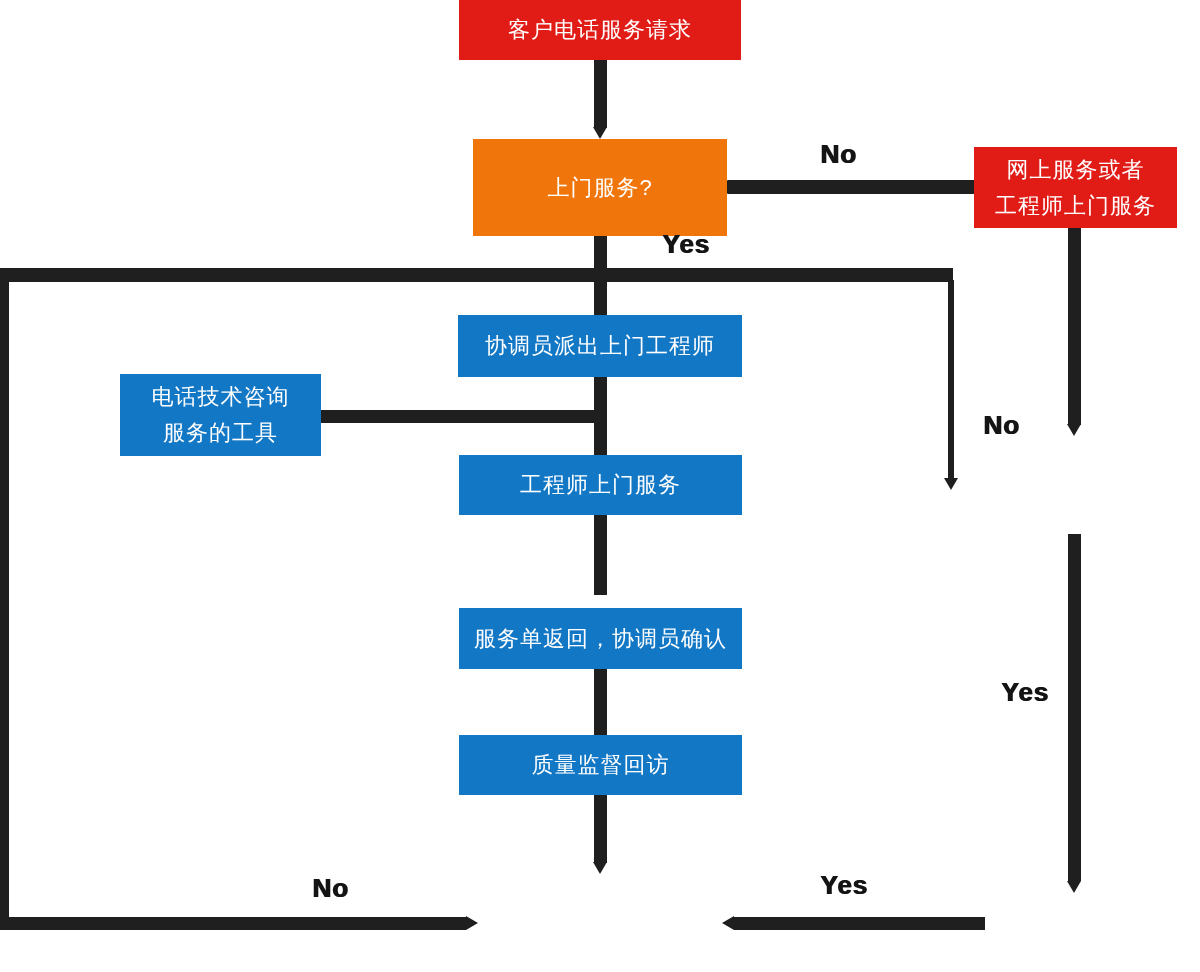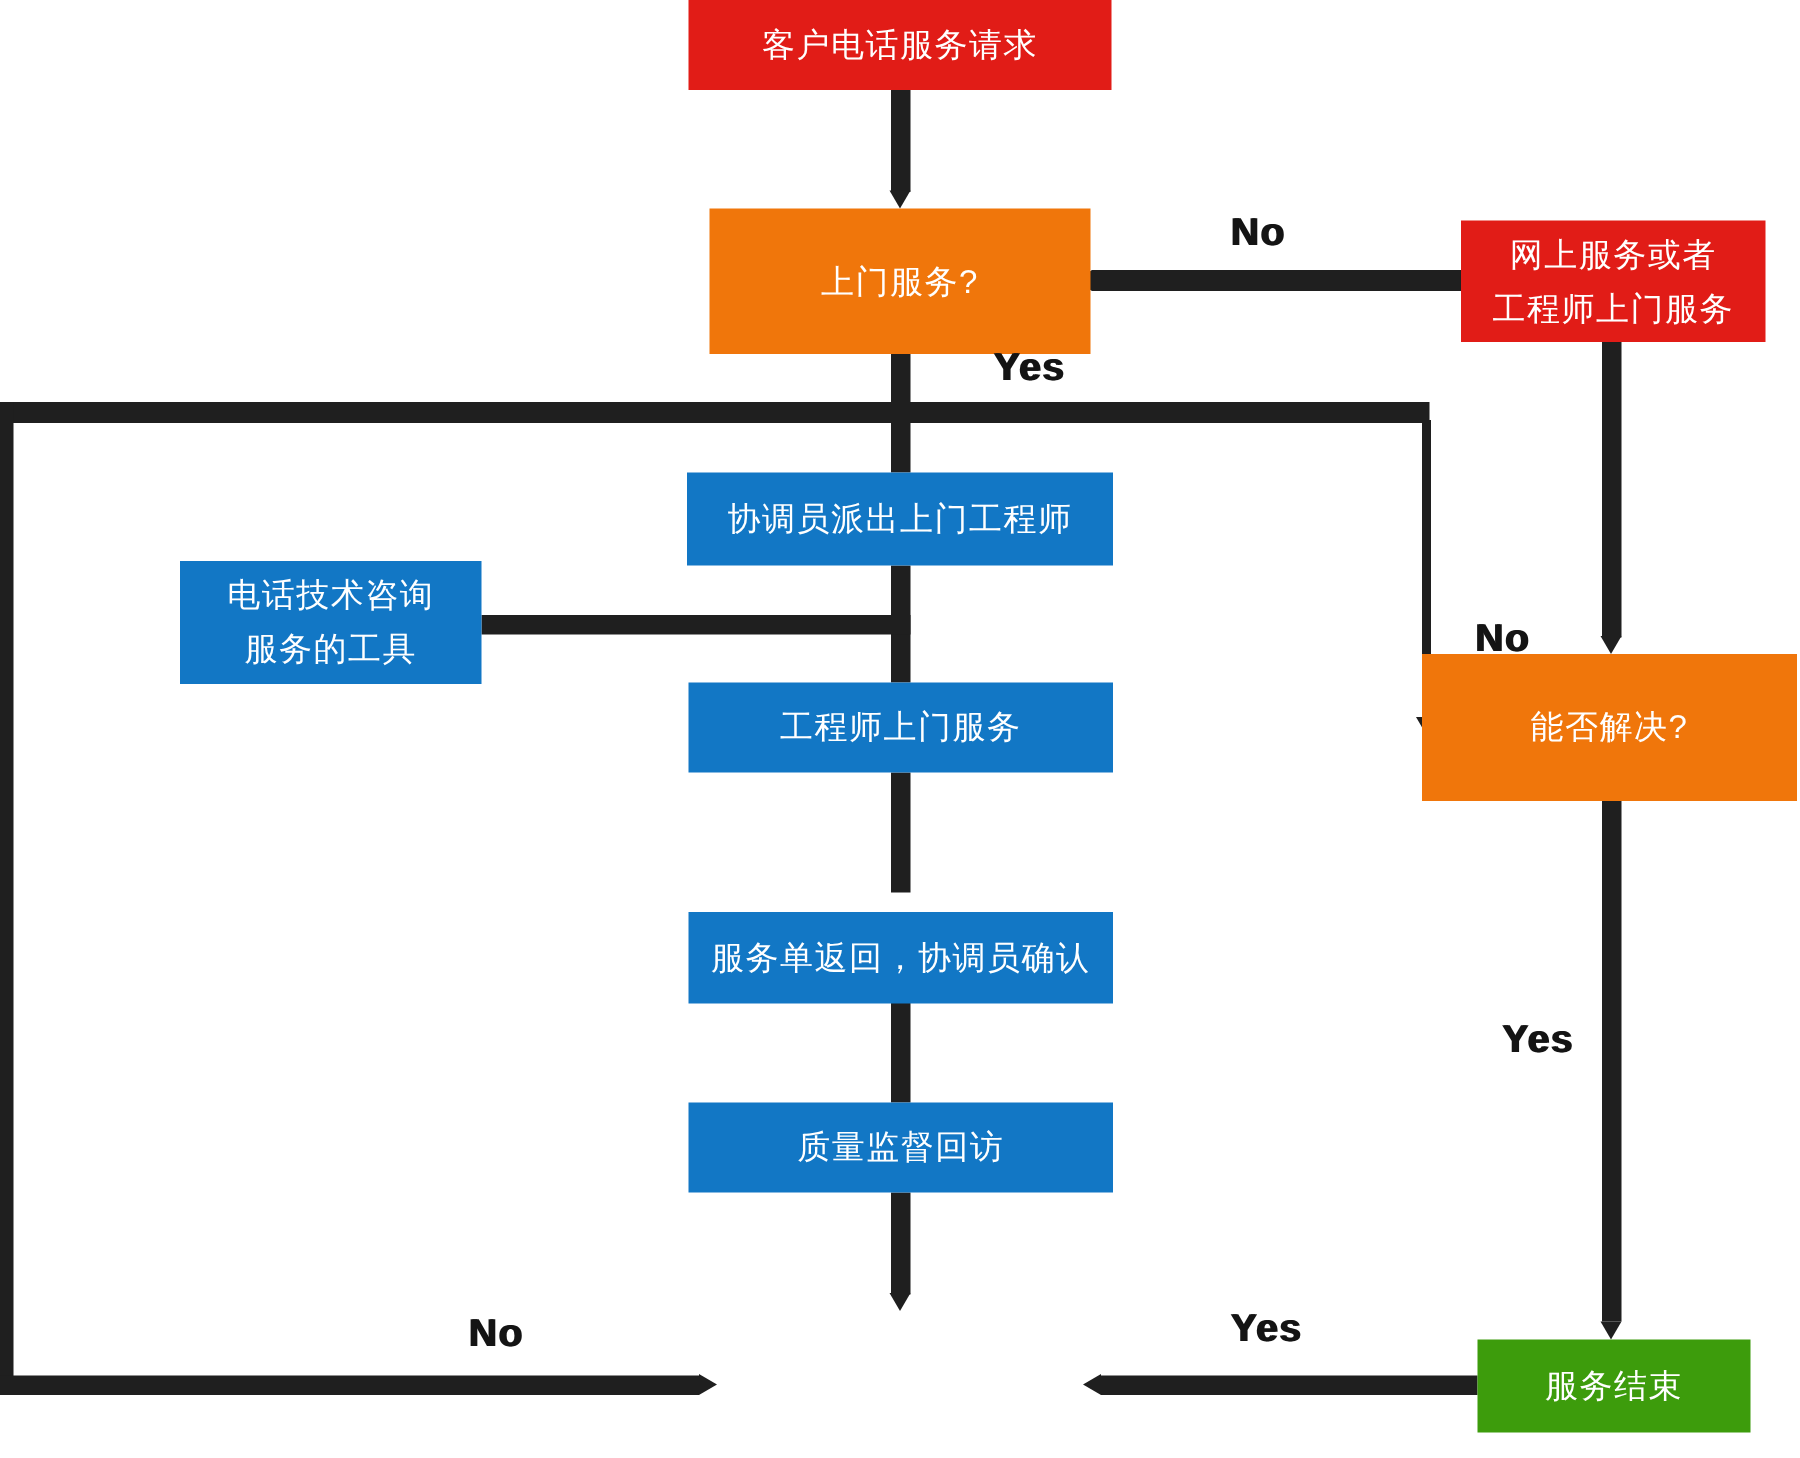--- a/index.html
+++ b/index.html
@@ -97,27 +97,21 @@
 
   <div class="node blue" style="left:459px;top:608px;width:283px;height:61px">
     <span>服务单返回，协调员确认</span>
   </div>
 
   <div class="node blue" style="left:459px;top:735px;width:283px;height:60px">
     <span>质量监督回访</span>
   </div>
 
 
-  <div class="node orange" style="left:948px;top:436px;width:250px;height:98px">
-    <span>能否解决?</span>
-  </div>
 
-  <div class="node green" style="left:985px;top:893px;width:182px;height:62px">
-    <span>服务结束</span>
-  </div>
 
   <div class="edge-label" style="left:820px;top:140px">No</div>
   <div class="edge-label" style="left:662px;top:230px">Yes</div>
   <div class="edge-label" style="left:983px;top:411px">No</div>
   <div class="edge-label" style="left:1001px;top:678px">Yes</div>
   <div class="edge-label" style="left:312px;top:874px">No</div>
   <div class="edge-label" style="left:820px;top:871px">Yes</div>
 
 </div>
 

